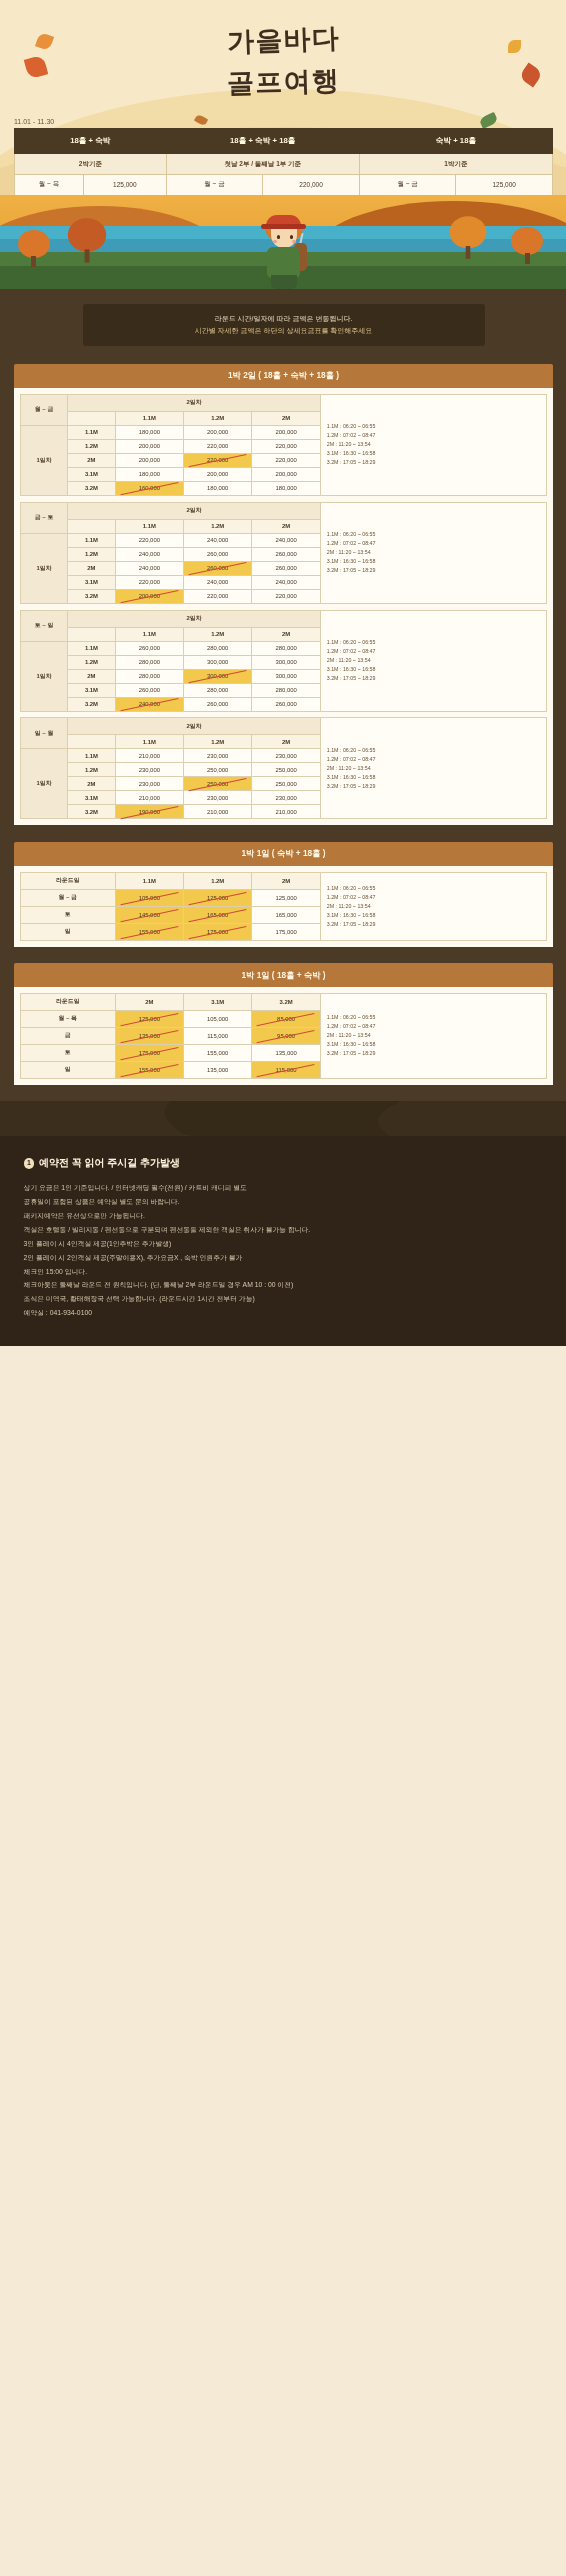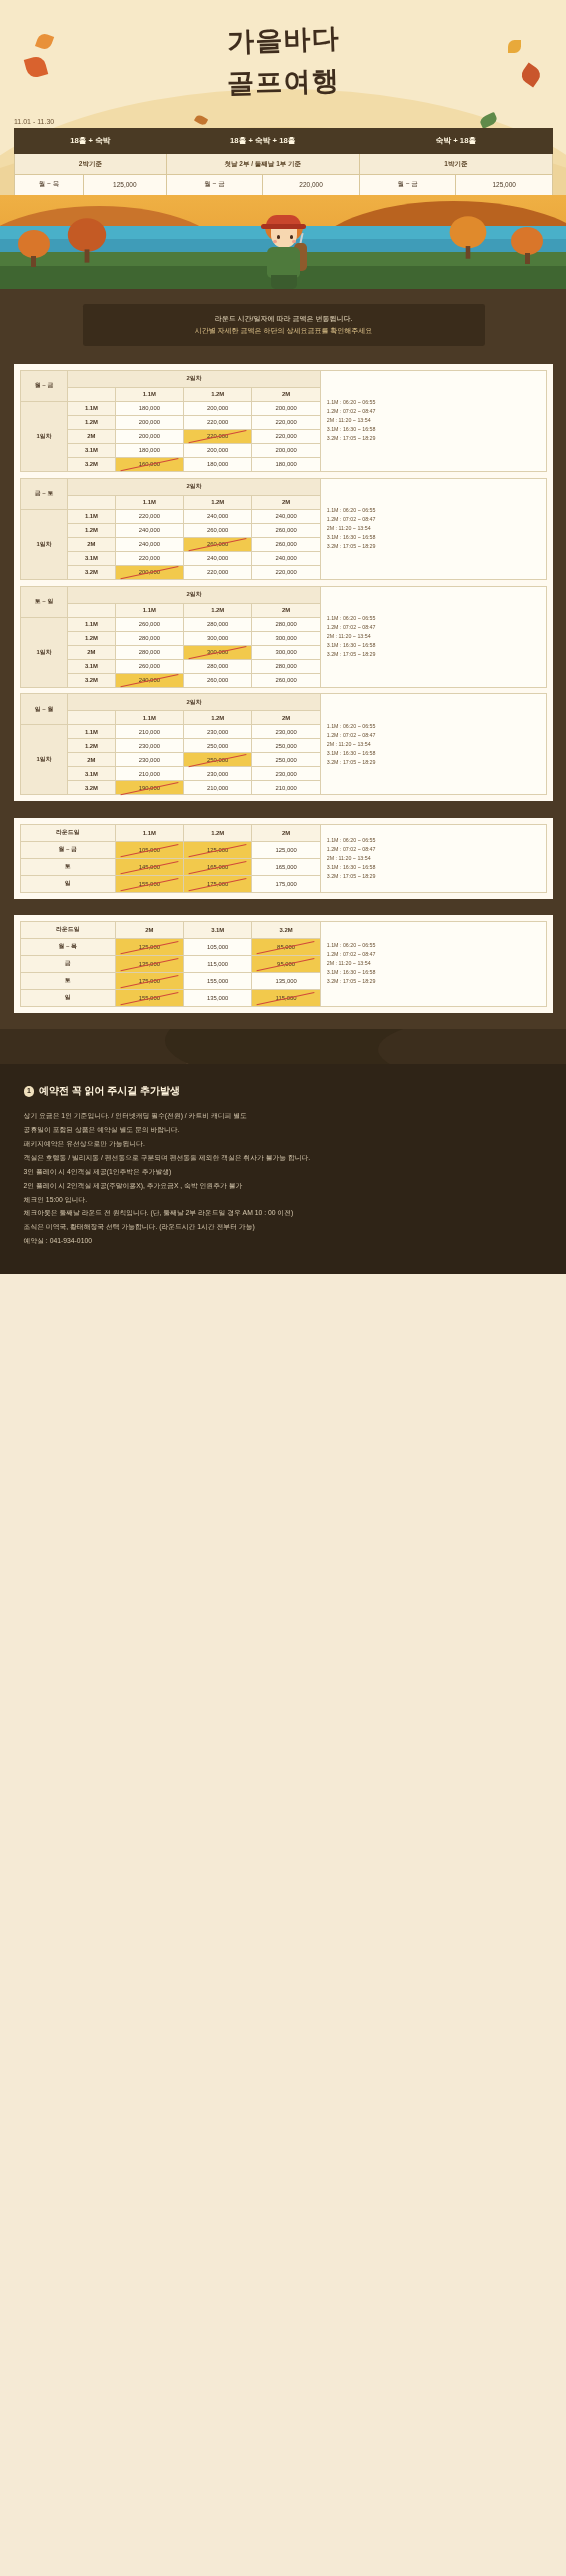--- a/index.html
+++ b/index.html
@@ -253,20 +253,21 @@
 
   <div class="band-dark">
     <div class="note-box">
       <div>라운드 시간/일자에 따라 금액은 변동됩니다.</div>
       <div class="n2">시간별 자세한 금액은 하단의 상세요금표를 확인해주세요</div>
     </div>
   </div>
 
   <div id="sections-root">
       <div class="sec">
+        <div class="sec-head">1박 2일 ( 18홀 + 숙박 + 18홀 )</div>
         <div class="sec-body">
           <table class="rate-table" style="margin-bottom: 5.9px;">
             <colgroup>
               <col style="width:9%">
               <col style="width:9%">
               <col style="width:13%">
               <col style="width:13%">
               <col style="width:13%">
               <col style="width:43%">
             </colgroup>
@@ -489,20 +490,21 @@
                 <td class="sub">3.2M</td>
                 <td class="hl">190,000</td>
                 <td class="">210,000</td>
                 <td class="">210,000</td>
               </tr>
             </tbody>
           </table>
         </div>
       </div>
       <div class="sec">
+        <div class="sec-head">1박 1일 ( 숙박 + 18홀 )</div>
         <div class="sec-body">
           <table class="rate-table" style="margin-bottom: 0px;">
             <colgroup>
               <col style="width:9%">
               <col style="width:9%">
               <col style="width:13%">
               <col style="width:13%">
               <col style="width:13%">
               <col style="width:43%">
             </colgroup>
@@ -534,20 +536,21 @@
                 <td class="sub" colspan="2">일</td>
                 <td class="hl">155,000</td>
                 <td class="hl">175,000</td>
                 <td class="">175,000</td>
               </tr>
             </tbody>
           </table>
         </div>
       </div>
       <div class="sec">
+        <div class="sec-head">1박 1일 ( 18홀 + 숙박 )</div>
         <div class="sec-body">
           <table class="rate-table" style="margin-bottom: 0px;">
             <colgroup>
               <col style="width:9%">
               <col style="width:9%">
               <col style="width:13%">
               <col style="width:13%">
               <col style="width:13%">
               <col style="width:43%">
             </colgroup>

